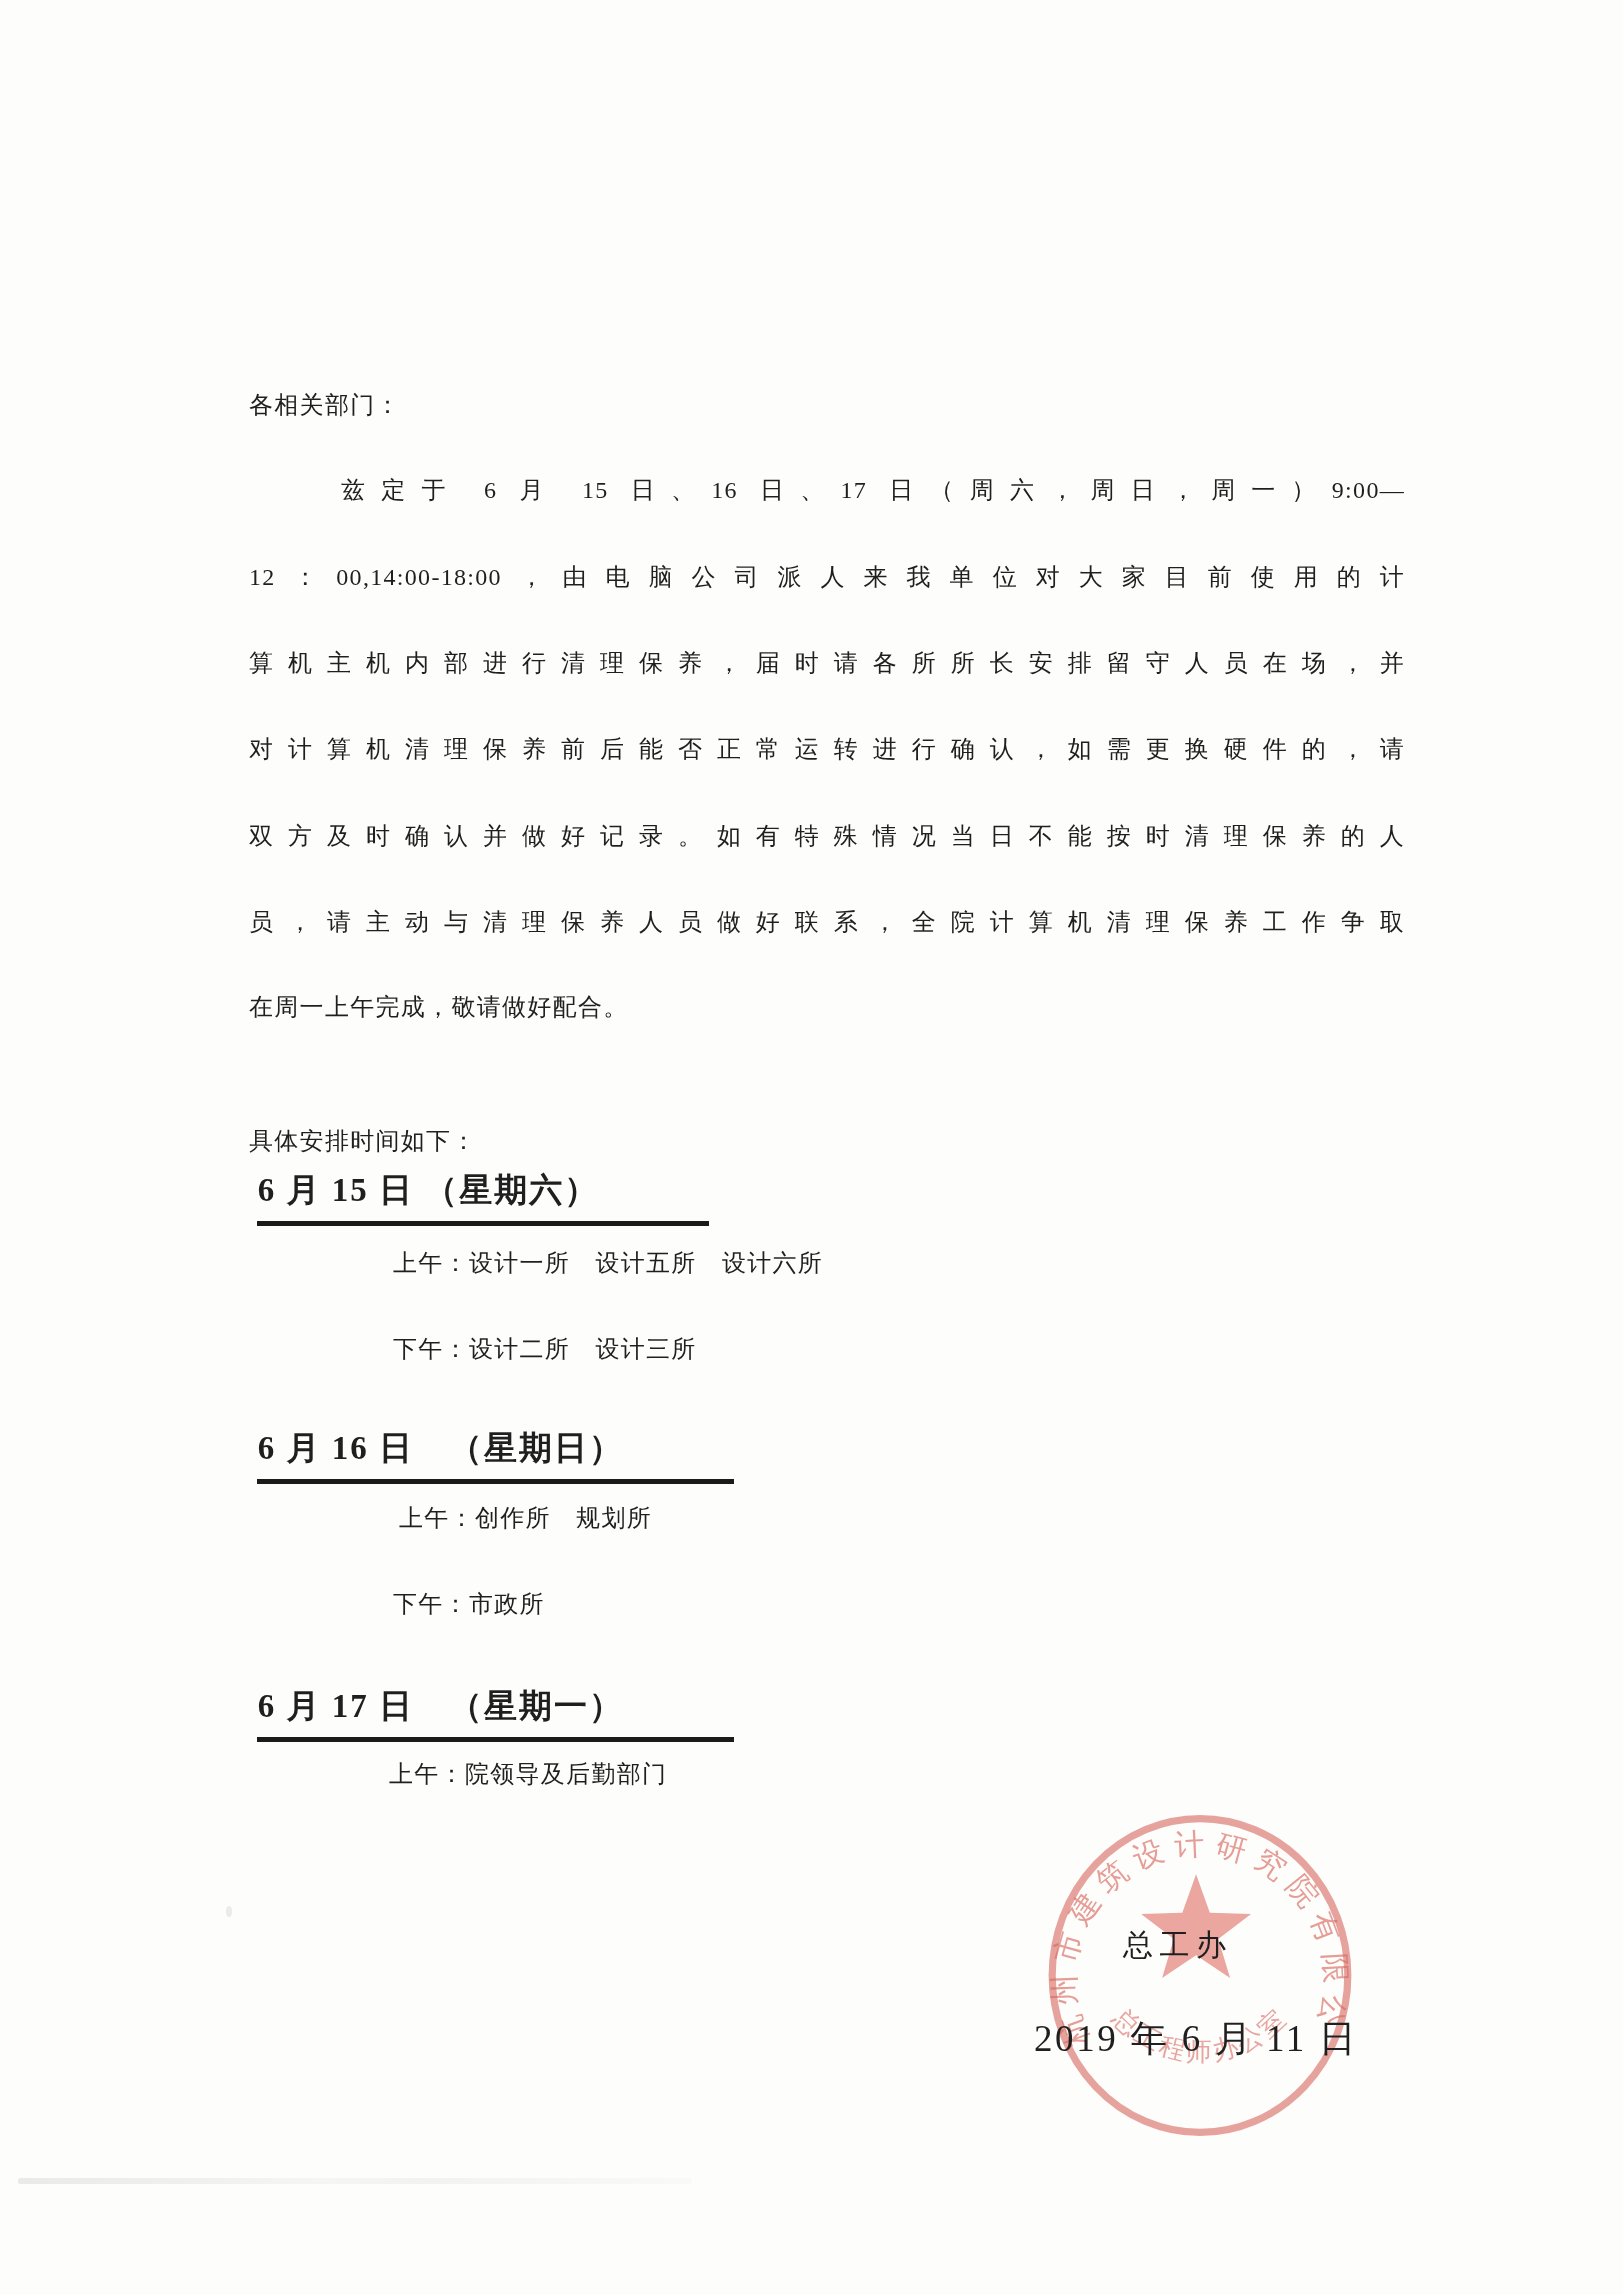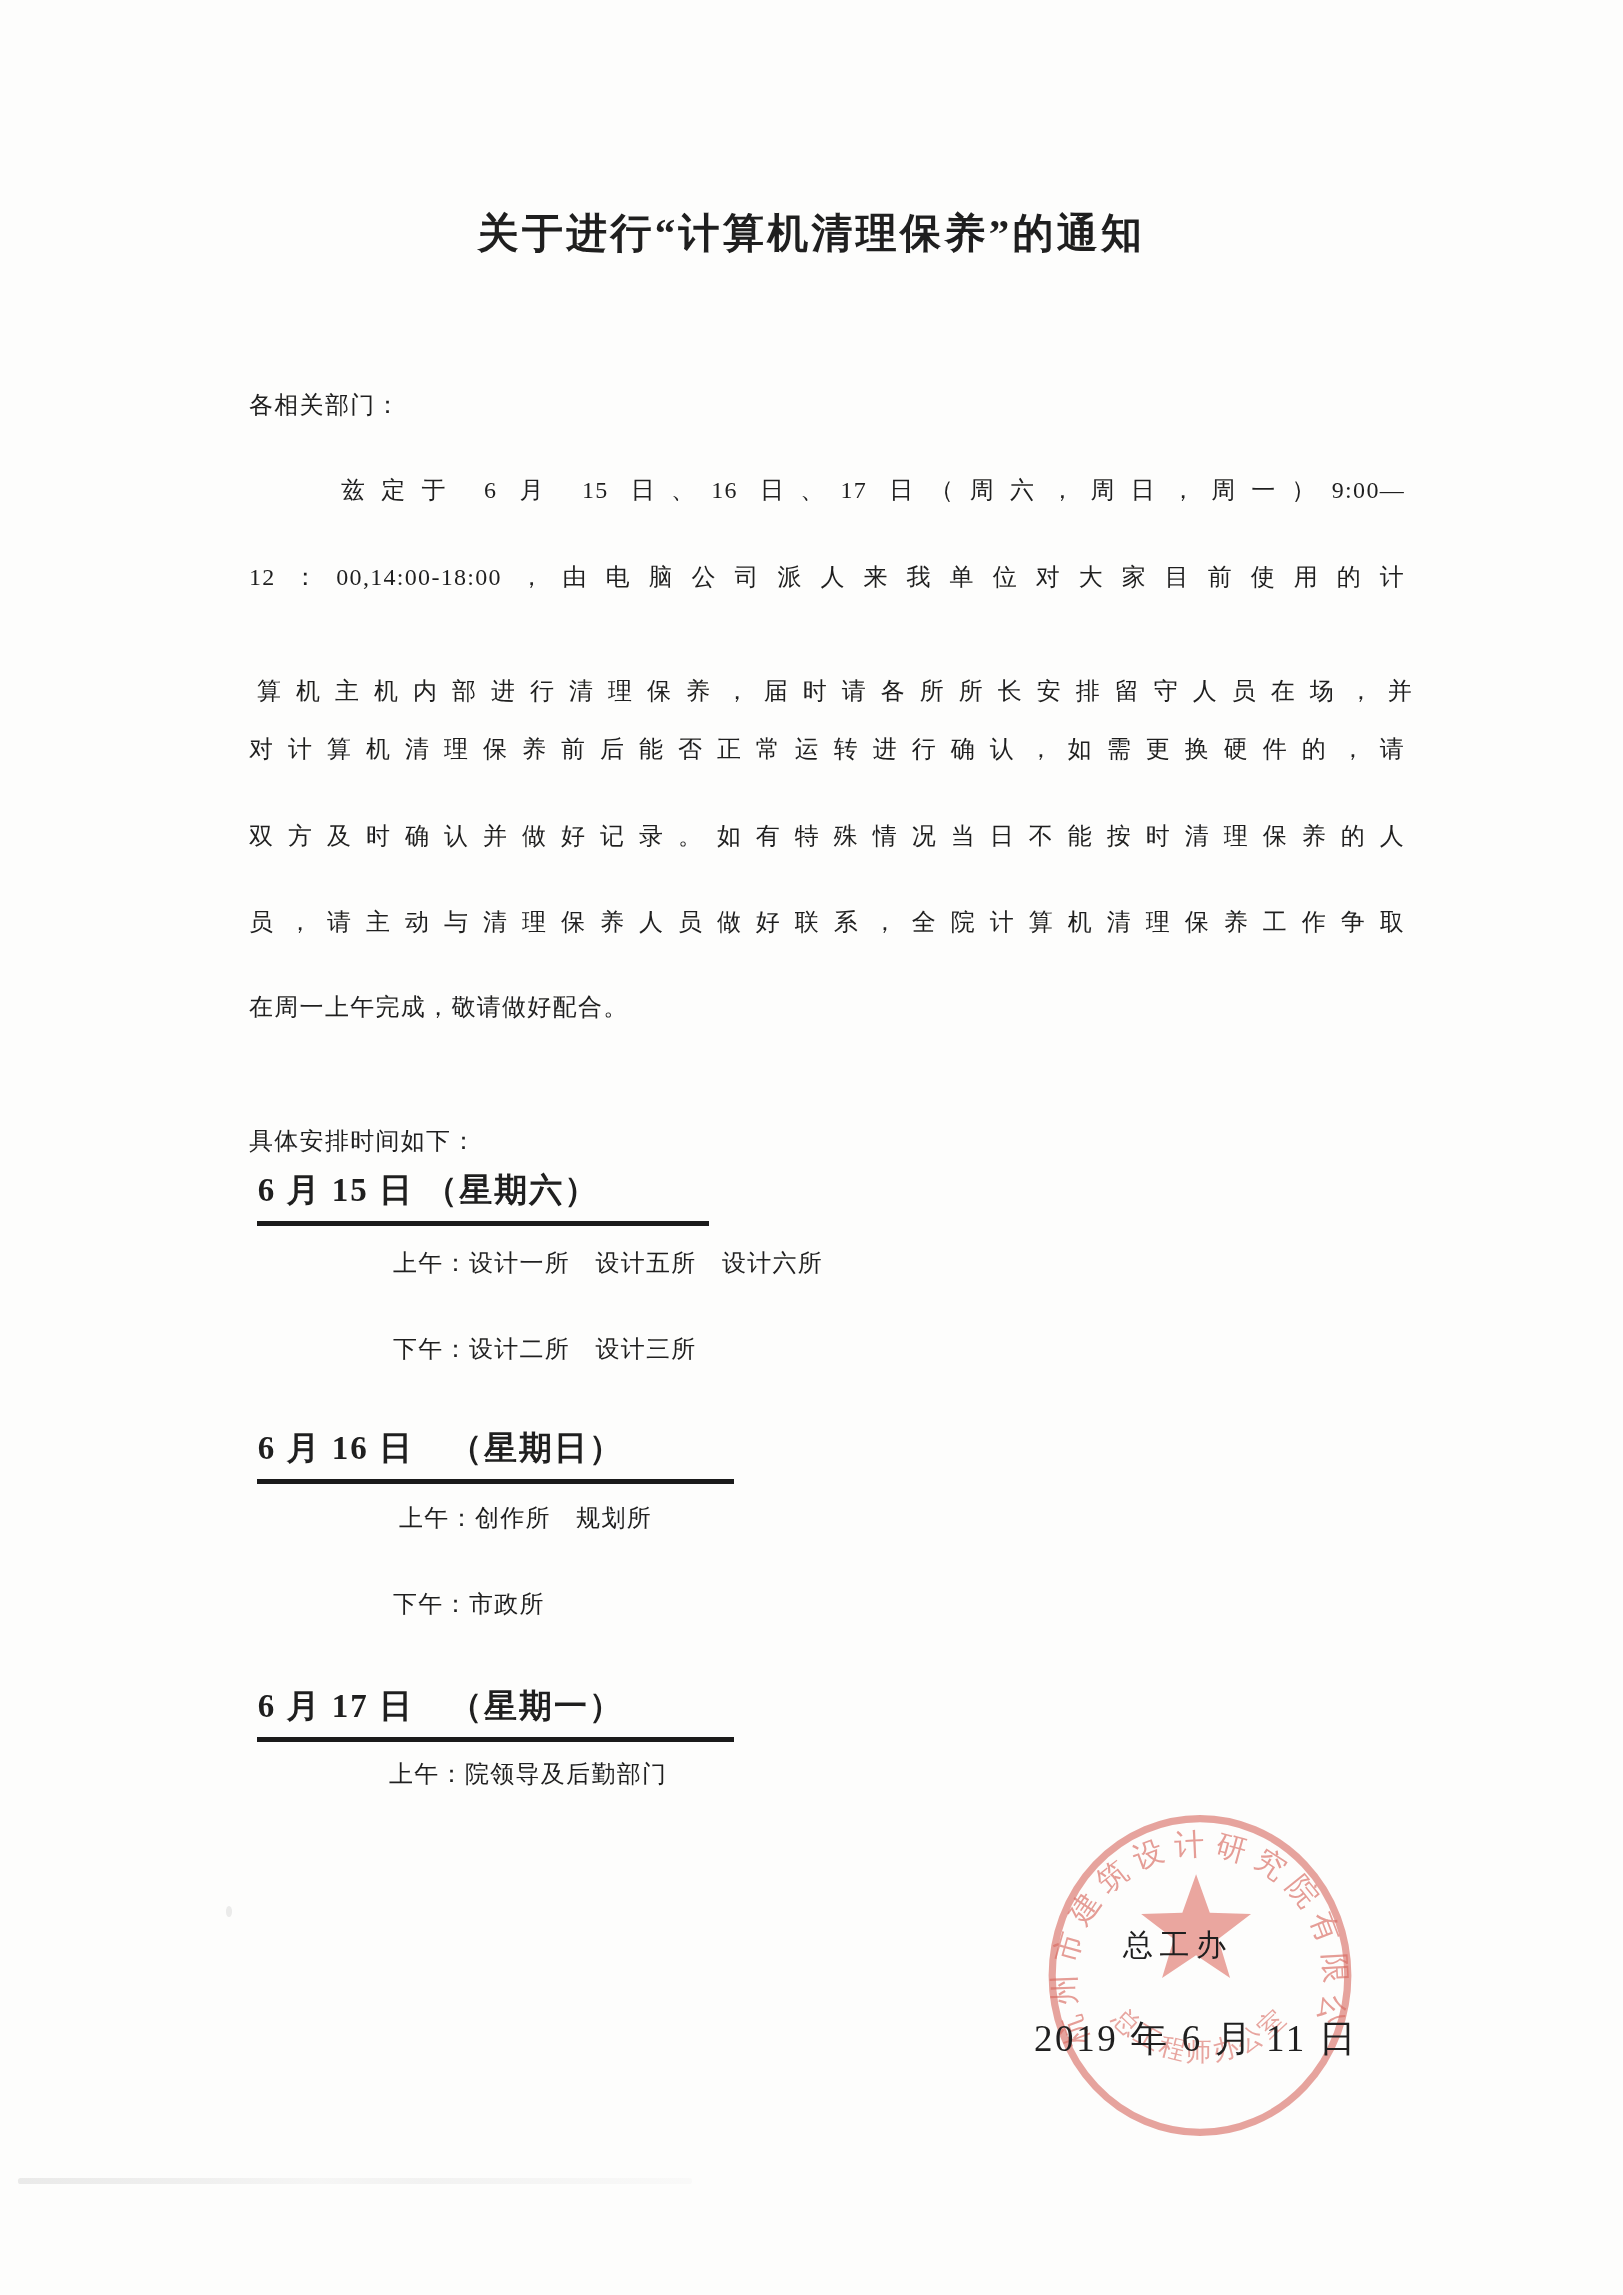--- a/index.html
+++ b/index.html
@@ -44,27 +44,26 @@
   .speck{
     position:absolute;left:226px;top:1906px;width:5.9px;height:10.5px;
     background:#c9c9c9;opacity:0.35;border-radius:50%;
   }
 </style>
 </head>
 <body>
 
 <div class="page">
 
-  <div class="abs title">关于进行“计算机清理保养”的通知</div>
 
   <div class="abs bodyline" style="left:249px;top:390px;">各相关部门：</div>
 
   <div class="abs bodyline jline" style="top:475px;text-indent:92px;">兹定于 6 月 15 日、16 日、17 日（周六，周日，周一）9:00—</div>
   <div class="abs bodyline jline" style="top:562px;">12：00,14:00-18:00，由电脑公司派人来我单位对大家目前使用的计</div>
-  <div class="abs bodyline jline" style="top:676px;margin-left:8px;">算机主机内部进行清理保养，届时请各所所长安排留守人员在场，并</div>
+  <div class="abs bodyline jline" style="top:648px;">算机主机内部进行清理保养，届时请各所所长安排留守人员在场，并</div>
   <div class="abs bodyline jline" style="top:734px;">对计算机清理保养前后能否正常运转进行确认，如需更换硬件的，请</div>
   <div class="abs bodyline jline" style="top:821px;">双方及时确认并做好记录。如有特殊情况当日不能按时清理保养的人</div>
   <div class="abs bodyline jline" style="top:907px;">员，请主动与清理保养人员做好联系，全院计算机清理保养工作争取</div>
   <div class="abs bodyline" style="left:249px;top:992px;">在周一上午完成，敬请做好配合。</div>
   <div class="abs bodyline" style="left:249px;top:1126px;">具体安排时间如下：</div>
 
   <div class="abs" style="left:246px;top:1157px;">
     <span class="heading">6 月 15 日 （星期六）</span>
   </div>
   <div class="abs bodyline" style="left:393px;top:1248px;">上午：设计一所　设计五所　设计六所</div>

